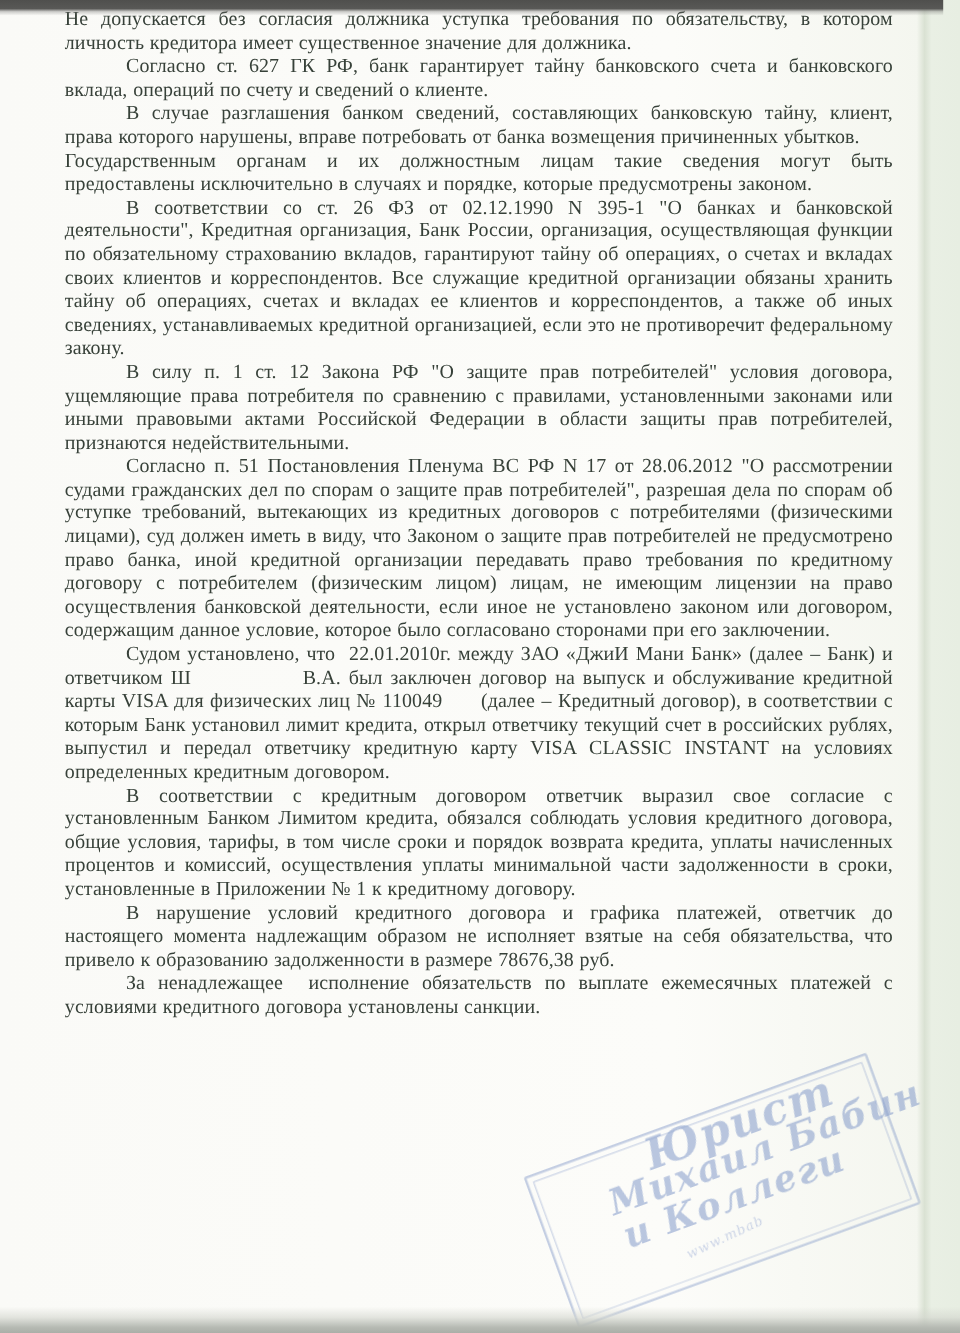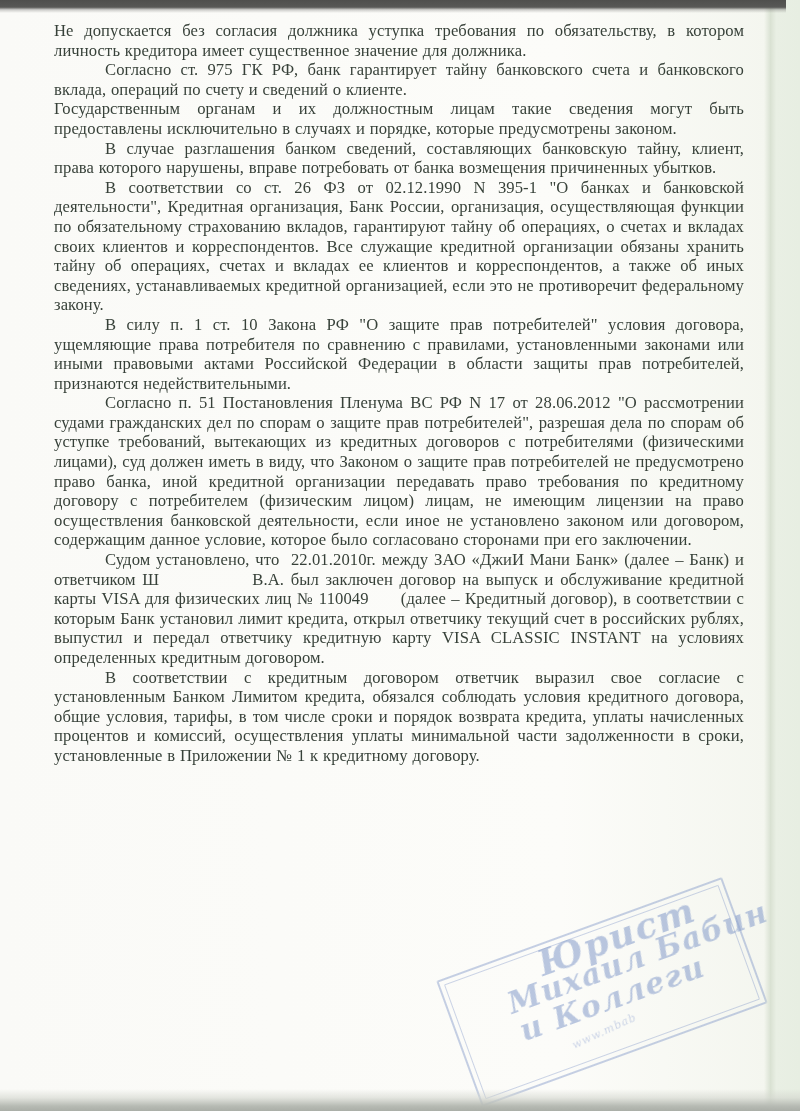--- a/index.html
+++ b/index.html
@@ -22,21 +22,21 @@
   .edge-right {
     position: absolute; right: 0; top: 0; width: 36px; height: 1111px; z-index: 4;
     background: linear-gradient(90deg, rgba(233,239,228,0) 0%, rgba(213,222,206,0.85) 18%, #e9efe4 34%, #e7eee2 100%);
   }
   .edge-bottom {
     position: absolute; left: 0; bottom: 0; width: 800px; height: 22px; z-index: 5;
     background: linear-gradient(180deg, rgba(223,226,218,0) 0%, rgba(210,213,205,0.6) 40%, #b6bab3 78%, #aaaea7 100%);
   }
   
   .content {
-    position: absolute; left: 54px; top: 21px; width: 690px; z-index: 2;
+    position: absolute; left: 54px; top: 6px; width: 690px; z-index: 2;
     font-size: 16.6px; line-height: 19.6px;
     color: #374139;
     text-align: justify;
     letter-spacing: 0.1px;
     word-spacing: 0.5px;
   }
   .para { margin: 0; }
   .para.indent { text-indent: 51px; }
   
   .stamp {
@@ -77,27 +77,29 @@
   <div class="stamp">
     <div class="stamp-inner"></div>
     <div class="stamp-text stamp-line1">Юрист</div>
     <div class="stamp-text stamp-line2">Михаил Бабин</div>
     <div class="stamp-text stamp-line3">и Коллеги</div>
     <div class="stamp-text stamp-url">www.mbab</div>
   </div>
 
   <div class="content">
       <p class="para">Не допускается без согласия должника уступка требования по обязательству, в котором личность кредитора имеет существенное значение для должника.</p>
-      <p class="para indent">Согласно ст. 975 ГК РФ, банк гарантирует тайну банковского счета и банковского вклада, операций по счету и сведений о клиенте.</p>
+      <p class="para indent">Согласно ст. 627 ГК РФ, банк гарантирует тайну банковского счета и банковского вклада, операций по счету и сведений о клиенте.</p>
+      <p class="para indent">В случае разглашения банком сведений, составляющих банковскую тайну, клиент, права которого нарушены, вправе потребовать от банка возмещения причиненных убытков.</p>
       <p class="para">Государственным органам и их должностным лицам такие сведения могут быть предоставлены исключительно в случаях и порядке, которые предусмотрены законом.</p>
-      <p class="para indent">В случае разглашения банком сведений, составляющих банковскую тайну, клиент, права которого нарушены, вправе потребовать от банка возмещения причиненных убытков.</p>
       <p class="para indent">В соответствии со ст. 26 ФЗ от 02.12.1990 N 395-1 "О банках и банковской деятельности", Кредитная организация, Банк России, организация, осуществляющая функции по обязательному страхованию вкладов, гарантируют тайну об операциях, о счетах и вкладах своих клиентов и корреспондентов. Все служащие кредитной организации обязаны хранить тайну об операциях, счетах и вкладах ее клиентов и корреспондентов, а также об иных сведениях, устанавливаемых кредитной организацией, если это не противоречит федеральному закону.</p>
-      <p class="para indent">В силу п. 1 ст. 10 Закона РФ "О защите прав потребителей" условия договора, ущемляющие права потребителя по сравнению с правилами, установленными законами или иными правовыми актами Российской Федерации в области защиты прав потребителей, признаются недействительными.</p>
+      <p class="para indent">В силу п. 1 ст. 12 Закона РФ "О защите прав потребителей" условия договора, ущемляющие права потребителя по сравнению с правилами, установленными законами или иными правовыми актами Российской Федерации в области защиты прав потребителей, признаются недействительными.</p>
       <p class="para indent">Согласно п. 51 Постановления Пленума ВС РФ N 17 от 28.06.2012 "О рассмотрении судами гражданских дел по спорам о защите прав потребителей", разрешая дела по спорам об уступке требований, вытекающих из кредитных договоров с потребителями (физическими лицами), суд должен иметь в виду, что Законом о защите прав потребителей не предусмотрено право банка, иной кредитной организации передавать право требования по кредитному договору с потребителем (физическим лицом) лицам, не имеющим лицензии на право осуществления банковской деятельности, если иное не установлено законом или договором, содержащим данное условие, которое было согласовано сторонами при его заключении.</p>
       <p class="para indent">Судом установлено, что&nbsp; 22.01.2010г. между ЗАО «ДжиИ Мани Банк» (далее – Банк) и ответчиком Ш&nbsp;&nbsp;&nbsp;&nbsp;&nbsp;&nbsp;&nbsp;&nbsp;&nbsp;&nbsp;&nbsp;&nbsp;&nbsp; В.А. был заключен договор на выпуск и обслуживание кредитной карты VISA для физических лиц № 110049&nbsp;&nbsp;&nbsp;&nbsp;&nbsp; (далее – Кредитный договор), в соответствии с которым Банк установил лимит кредита, открыл ответчику текущий счет в российских рублях, выпустил и передал ответчику кредитную карту VISA CLASSIC INSTANT на условиях определенных кредитным договором.</p>
       <p class="para indent">В соответствии с кредитным договором ответчик выразил свое согласие с установленным Банком Лимитом кредита, обязался соблюдать условия кредитного договора, общие условия, тарифы, в том числе сроки и порядок возврата кредита, уплаты начисленных процентов и комиссий, осуществления уплаты минимальной части задолженности в сроки, установленные в Приложении № 1 к кредитному договору.</p>
+      <p class="para indent">В нарушение условий кредитного договора и графика платежей, ответчик до настоящего момента надлежащим образом не исполняет взятые на себя обязательства, что привело к образованию задолженности в размере 78676,38 руб.</p>
+      <p class="para indent">За ненадлежащее&nbsp; исполнение обязательств по выплате ежемесячных платежей с условиями кредитного договора установлены санкции.</p>
     </div>
 
   <div class="edge-top"></div>
   <div class="edge-right"></div>
   <div class="edge-bottom"></div>
 
 </div>
 
 </body></html>

